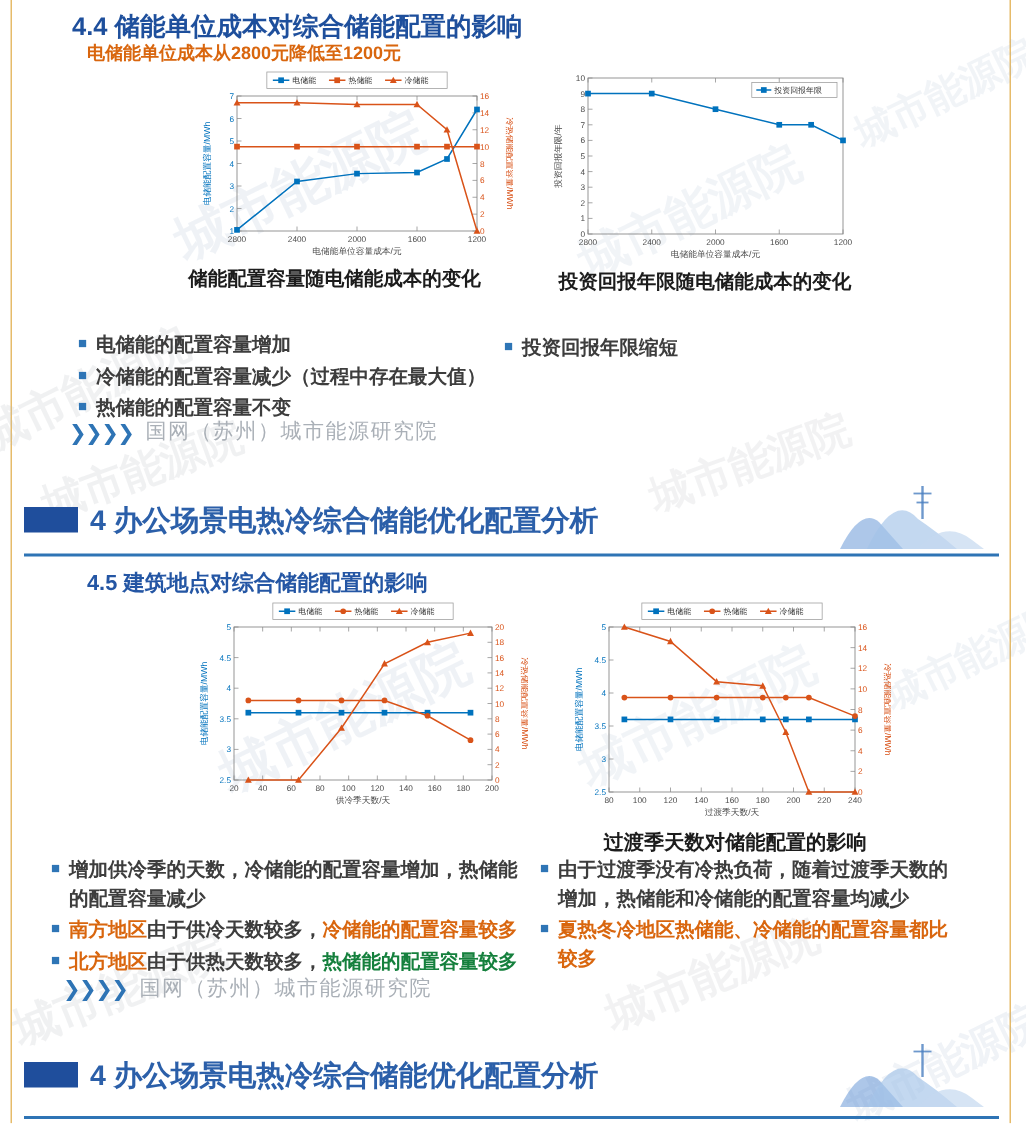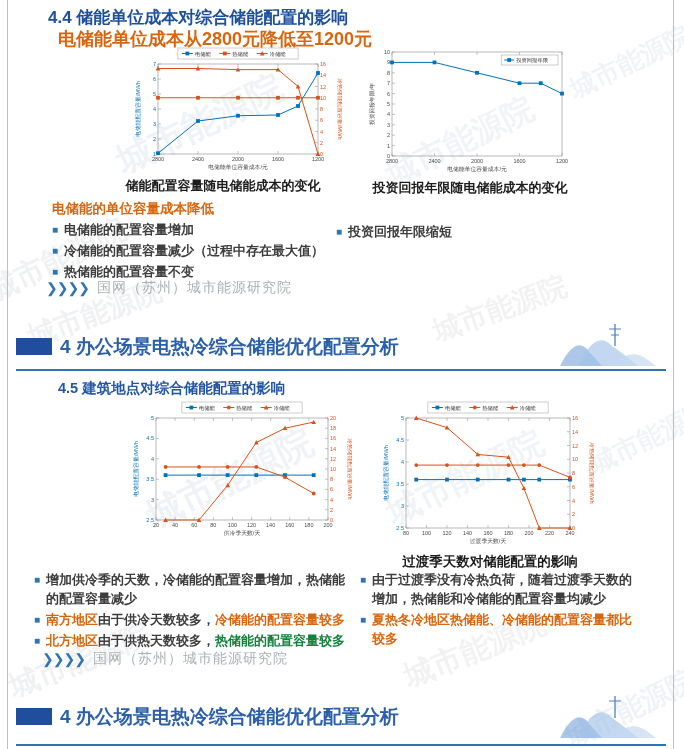--- a/index.html
+++ b/index.html
@@ -40,21 +40,21 @@
   <span class="wm wmg" style="left:25px;top:295px;font-size:28px;opacity:.2;transform:rotate(-20deg);">城市能源院</span>
   <span class="wm wmg" style="left:430px;top:290px;font-size:28px;opacity:.18;transform:rotate(-20deg);">城市能源院</span>
   <span class="wm" style="left:140px;top:455px;font-size:36px;">城市能源院</span>
   <span class="wm" style="left:380px;top:455px;font-size:34px;opacity:.12;">城市能源院</span>
   <span class="wm" style="left:585px;top:420px;font-size:26px;opacity:.12;">城市能源院</span>
   <span class="wm wmg" style="left:5px;top:640px;font-size:30px;opacity:.2;transform:rotate(-22deg);">城市能源院</span>
   <span class="wm wmg" style="left:400px;top:630px;font-size:30px;opacity:.18;transform:rotate(-22deg);">城市能源院</span>
   <span class="wm" style="left:560px;top:690px;font-size:28px;opacity:.14;">城市能源院</span>
 
   <div class="abs t-blue" style="left:48px;top:6px;font-size:17px;white-space:nowrap;">4.4 储能单位成本对综合储能配置的影响</div>
-  <div class="abs t-orange" style="left:58px;top:27px;font-size:18px;white-space:nowrap;">电储能单位成本从2800元降低至1200元</div>
+  <div class="abs t-orange" style="left:58px;top:27px;font-size:12px;white-space:nowrap;">电储能单位成本从2800元降低至1200元</div>
 
   <div class="chart" style="left:134px;top:47px;"><svg width="208" height="128">
         <rect x="24" y="17" width="160" height="90" fill="none" stroke="#8a8a8a" stroke-width="0.6"></rect>
         <line x1="24" y1="107" x2="24" y2="104" stroke="#8a8a8a" stroke-width="0.5"></line>
         <line x1="24" y1="17" x2="24" y2="20" stroke="#8a8a8a" stroke-width="0.5"></line>
         <text x="24" y="114" text-anchor="middle" font-size="5.5" fill="#4a4a4a">2800</text>
         <line x1="64" y1="107" x2="64" y2="104" stroke="#8a8a8a" stroke-width="0.5"></line>
         <line x1="64" y1="17" x2="64" y2="20" stroke="#8a8a8a" stroke-width="0.5"></line>
         <text x="64" y="114" text-anchor="middle" font-size="5.5" fill="#4a4a4a">2400</text>
         <line x1="104" y1="107" x2="104" y2="104" stroke="#8a8a8a" stroke-width="0.5"></line>
@@ -183,21 +183,20 @@
         <rect x="192.1" y="46.7" width="3.8" height="3.8" fill="#0072bd"></rect>
         <rect x="133.2" y="10" width="56.8" height="10" fill="#fff" stroke="#9b9b9b" stroke-width="0.5"></rect>
         <line x1="136.2" y1="15" x2="146.2" y2="15" stroke="#0072bd" stroke-width="1"></line>
         <rect x="139.29999999999998" y="13.1" width="3.8" height="3.8" fill="#0072bd"></rect>
         <text x="148.2" y="17" font-size="5.3" fill="#333">投资回报年限</text>
       </svg></div>
 
   <div class="abs caption" style="left:110px;top:177px;width:226px;">储能配置容量随电储能成本的变化</div>
   <div class="abs caption" style="left:362px;top:179px;width:216px;">投资回报年限随电储能成本的变化</div>
 
-  <div class="abs t-orange" style="left:52px;top:200px;font-size:13.5px;">电储能的单位容量成本降低</div>
 
   <div class="abs" style="left:52px;top:220px;width:305px;">
       <div class="bullet">
         <span class="sq">■</span>
         <span class="bt"><span>电储能的配置容量增加</span></span>
       </div>
       <div class="bullet">
         <span class="sq">■</span>
         <span class="bt"><span>冷储能的配置容量减少（过程中存在最大值）</span></span>
       </div>

